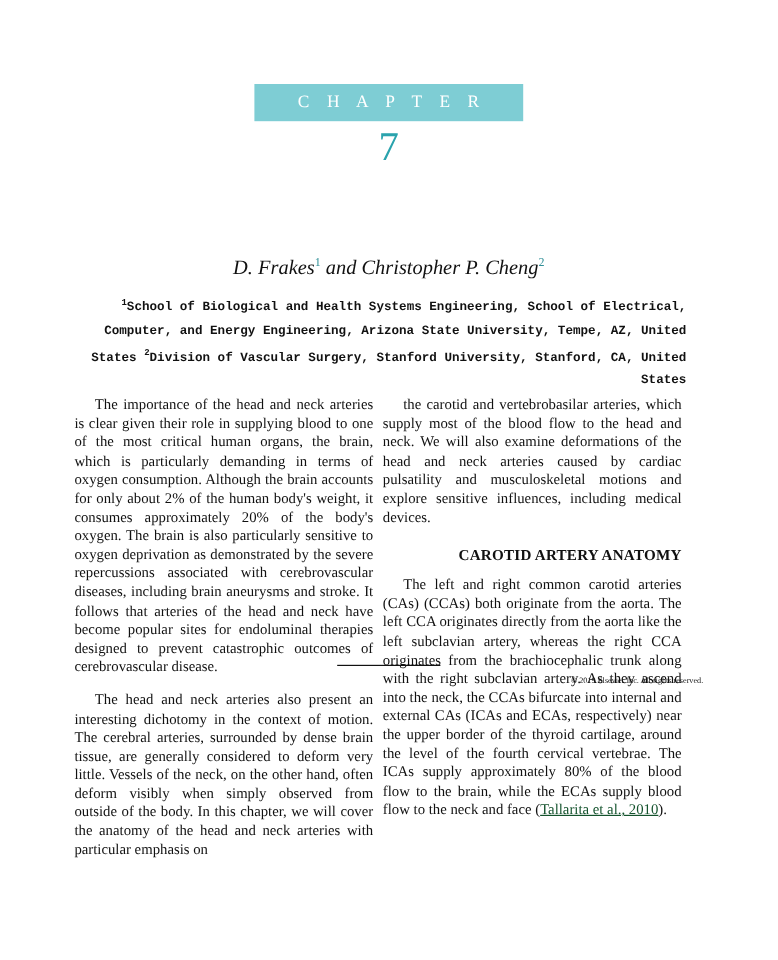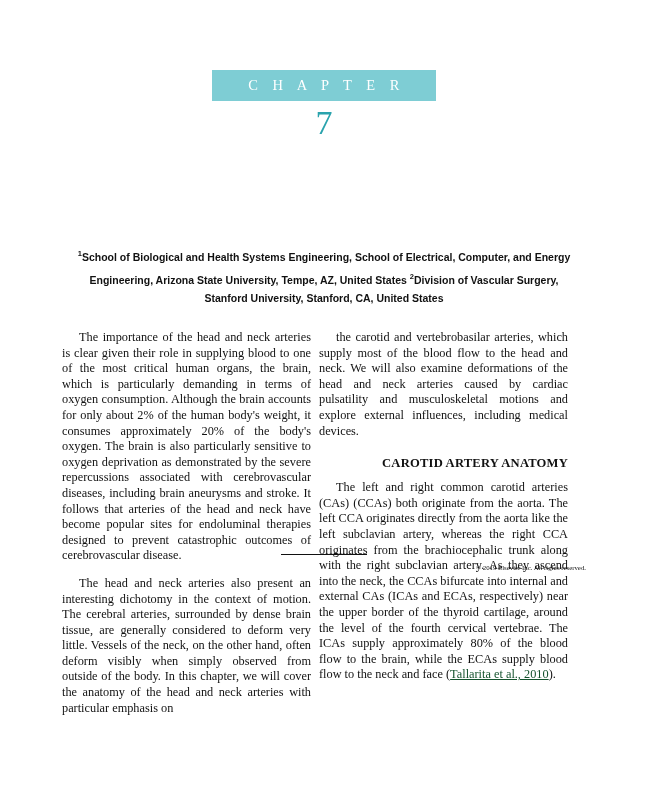--- a/index.html
+++ b/index.html
@@ -80,22 +80,22 @@
     font-style: normal;
     font-size: 10px;
     vertical-align: super;
     color: #2f8f97;
   }
   .affiliations {
     position: absolute;
     left: 76px;
     right: 76px;
     top: 244px;
-    text-align: center;
-    font-family: Liberation Sans, sans-serif;
+    text-align: right;
+    font-family: Liberation Mono, monospace;
     font-size: 10.5px;
     font-weight: bold;
     line-height: 19px;
     color: #111111;
   }
   .affiliations sup {
     font-size: 7.5px;
     vertical-align: super;
     font-weight: bold;
   }
@@ -198,34 +198,37 @@
 
 <div class="page">
 
   <div class="chapter-banner">
     <div class="chapter-banner-label">C H A P T E R</div>
   </div>
 
   <div class="chapter-number">7</div>
 
 
+  <div class="authors">
+    <span>D. Frakes</span><sup>1</sup><span> and </span><span>Christopher P. Cheng</span><sup>2</sup>
+  </div>
 
   <div class="affiliations">
     <sup>1</sup><span>School of Biological and Health Systems Engineering, School of Electrical, Computer, and Energy Engineering, Arizona State University, Tempe, AZ, United States </span><sup>2</sup><span>Division of Vascular Surgery, Stanford University, Stanford, CA, United States</span>
   </div>
 
   <div class="columns">
 
     <div class="column">
       <p>The importance of the head and neck arteries is clear given their role in supplying blood to one of the most critical human organs, the brain, which is particularly demanding in terms of oxygen consumption. Although the brain accounts for only about 2% of the human body's weight, it consumes approximately 20% of the body's oxygen. The brain is also particularly sensitive to oxygen deprivation as demonstrated by the severe repercussions associated with cerebrovascular diseases, including brain aneurysms and stroke. It follows that arteries of the head and neck have become popular sites for endoluminal therapies designed to prevent catastrophic outcomes of cerebrovascular disease.</p>
       <p>The head and neck arteries also present an interesting dichotomy in the context of motion. The cerebral arteries, surrounded by dense brain tissue, are generally considered to deform very little. Vessels of the neck, on the other hand, often deform visibly when simply observed from outside of the body. In this chapter, we will cover the anatomy of the head and neck arteries with particular emphasis on</p>
     </div>
 
     <div class="column">
-      <p>the carotid and vertebrobasilar arteries, which supply most of the blood flow to the head and neck. We will also examine deformations of the head and neck arteries caused by cardiac pulsatility and musculoskeletal motions and explore external influences, including medical devices.</p>
+      <p>the carotid and vertebrobasilar arteries, which supply most of the blood flow to the head and neck. We will also examine deformations of the head and neck arteries caused by cardiac pulsatility and musculoskeletal motions and explore sensitive influences, including medical devices.</p>
       <h2 class="section-head">CAROTID ARTERY ANATOMY</h2>
       <p><span>The left and right common carotid arteries (CAs) (CCAs) both originate from the aorta. The left CCA originates directly from the aorta like the left subclavian artery, whereas the right CCA originates from the brachiocephalic trunk along with the right subclavian artery. As they ascend into the neck, the CCAs bifurcate into internal and external CAs (ICAs and ECAs, respectively) near the upper border of the thyroid cartilage, around the level of the fourth cervical vertebrae. The ICAs supply approximately 80% of the blood flow to the brain, while the ECAs supply blood flow to the neck and face (</span><a class="cite-link" href="#">Tallarita et al., 2010</a><span>).</span></p>
     </div>
 
   </div>
 
   <div class="footer">
     <div class="page-number-wrap">
       <div class="page-rule"></div>
     </div>

